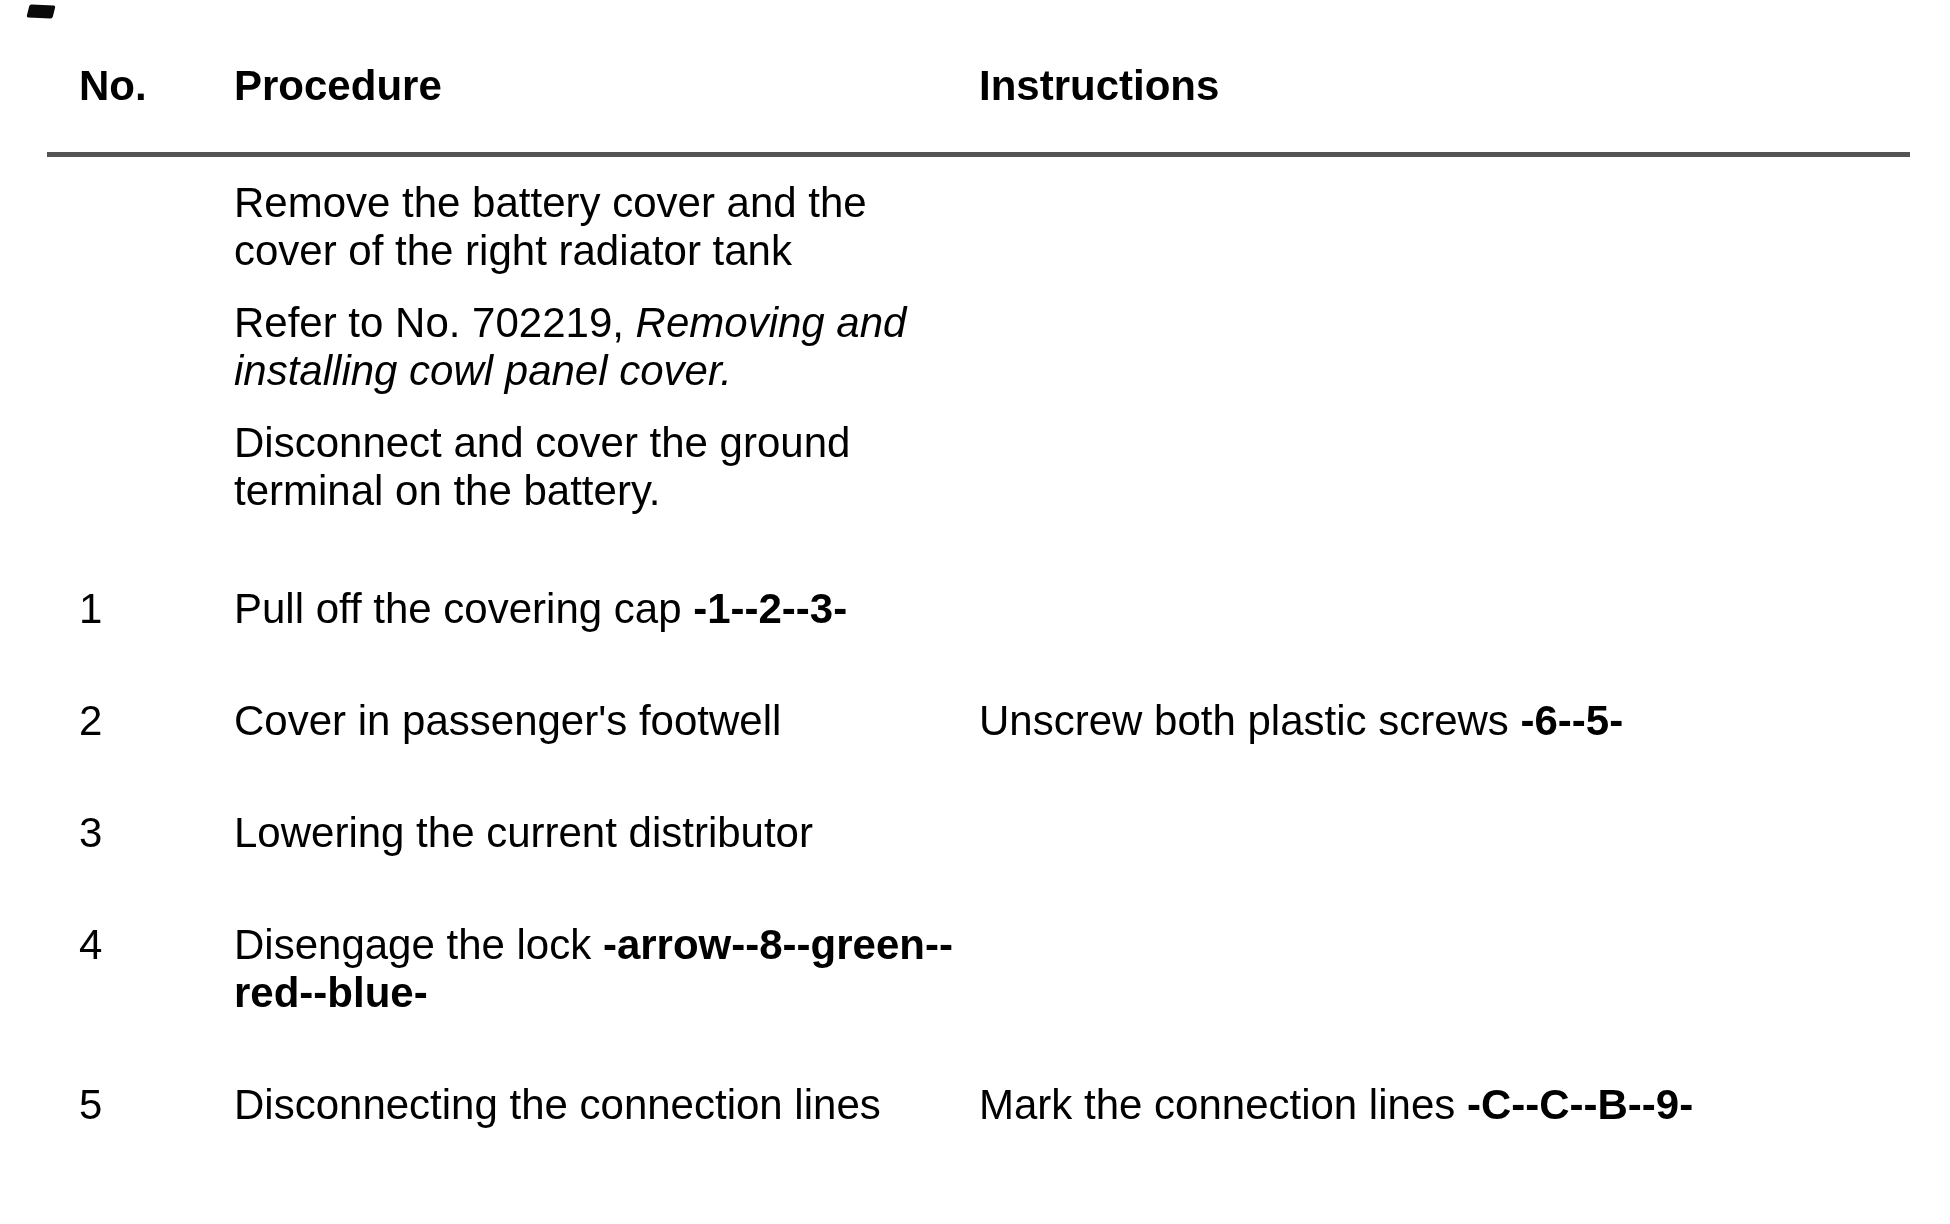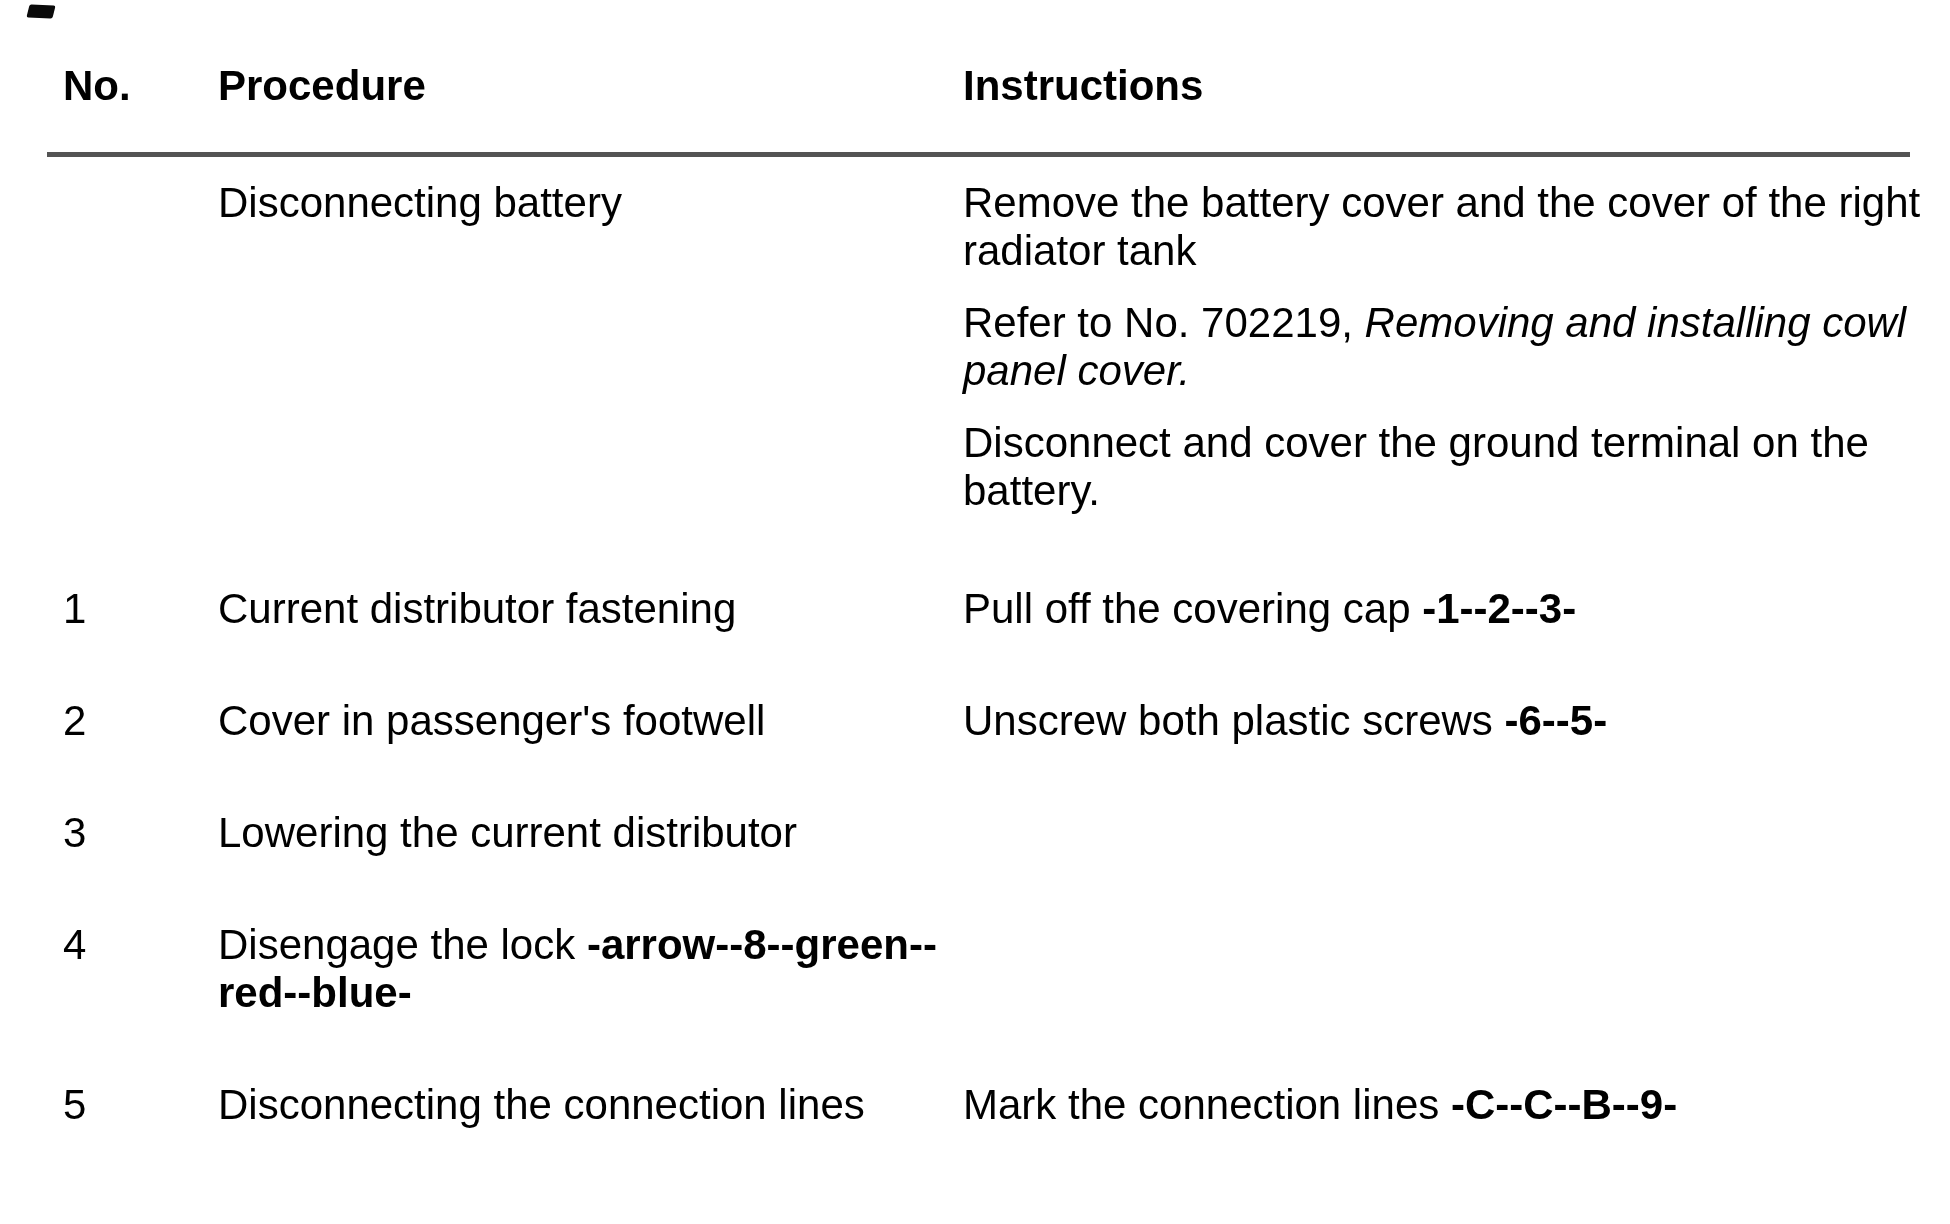--- a/index.html
+++ b/index.html
@@ -27,21 +27,21 @@
   }
   
   .rule {
     position: absolute;
     left: 47px;
     top: 152px;
     width: 1863px;
     height: 5px;
     background: #545454;
   }
-  .content { padding: 62px 0 0 63px; }
+  .content { padding: 62px 0 0 79px; }
   .thead, .trow {
     display: grid;
     grid-template-columns: 155px 745px 975px;
     align-items: start;
   }
   .thead { font-weight: bold; }
   .tbody { margin-top: 69px; }
   .trow.battery { margin-bottom: 70px; }
   .trow.single  { margin-bottom: 64px; }
   .cell { min-height: 48px; }
@@ -60,30 +60,28 @@
   <div class="content">
     <div class="thead">
       <div class="cell">No.</div>
       <div class="cell">Procedure</div>
       <div class="cell">Instructions</div>
     </div>
 
     <div class="tbody">
         <div class="trow battery">
           <div class="cell cell-no"></div>
-          <div class="cell cell-proc">Disconnecting battery</div>
           <div class="cell cell-instr">
             <p><span>Remove the battery cover and the cover of the right radiator tank</span></p>
             <p><span>Refer to No. 702219, </span><span class="seg-italic">Removing and installing cowl panel cover.</span></p>
             <p><span>Disconnect and cover the ground terminal on the battery.</span></p>
           </div>
         </div>
         <div class="trow single">
           <div class="cell cell-no">1</div>
-          <div class="cell cell-proc">Current distributor fastening</div>
           <div class="cell cell-instr">
             <p><span>Pull off the covering cap </span><span class="seg-bold">-1--2--3-</span></p>
           </div>
         </div>
         <div class="trow single">
           <div class="cell cell-no">2</div>
           <div class="cell cell-proc">Cover in passenger's footwell</div>
           <div class="cell cell-instr">
             <p><span>Unscrew both plastic screws </span><span class="seg-bold">-6--5-</span></p>
           </div>

